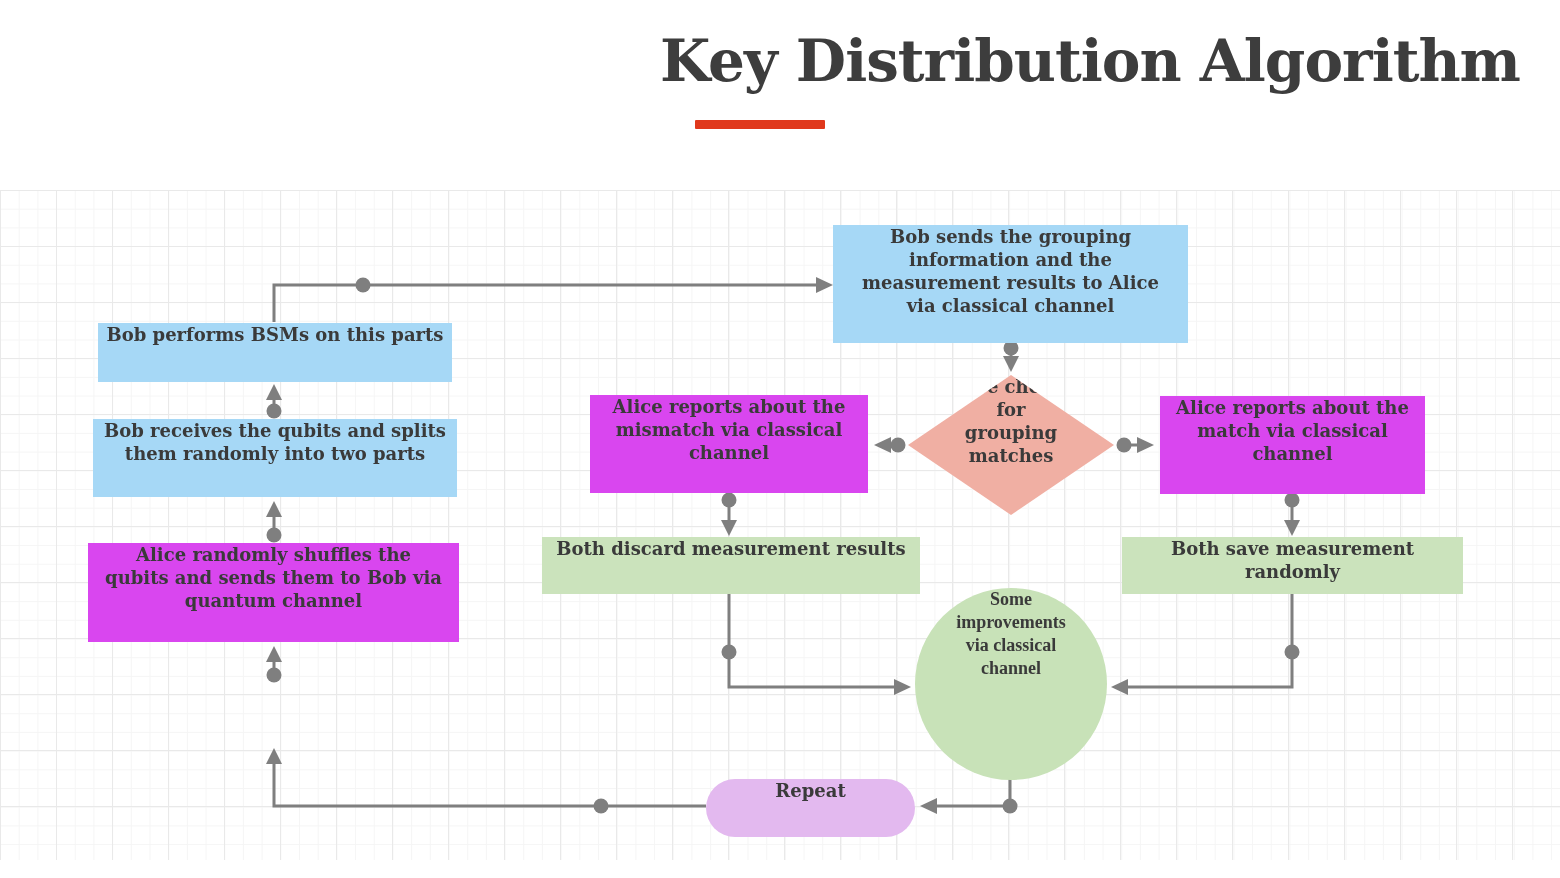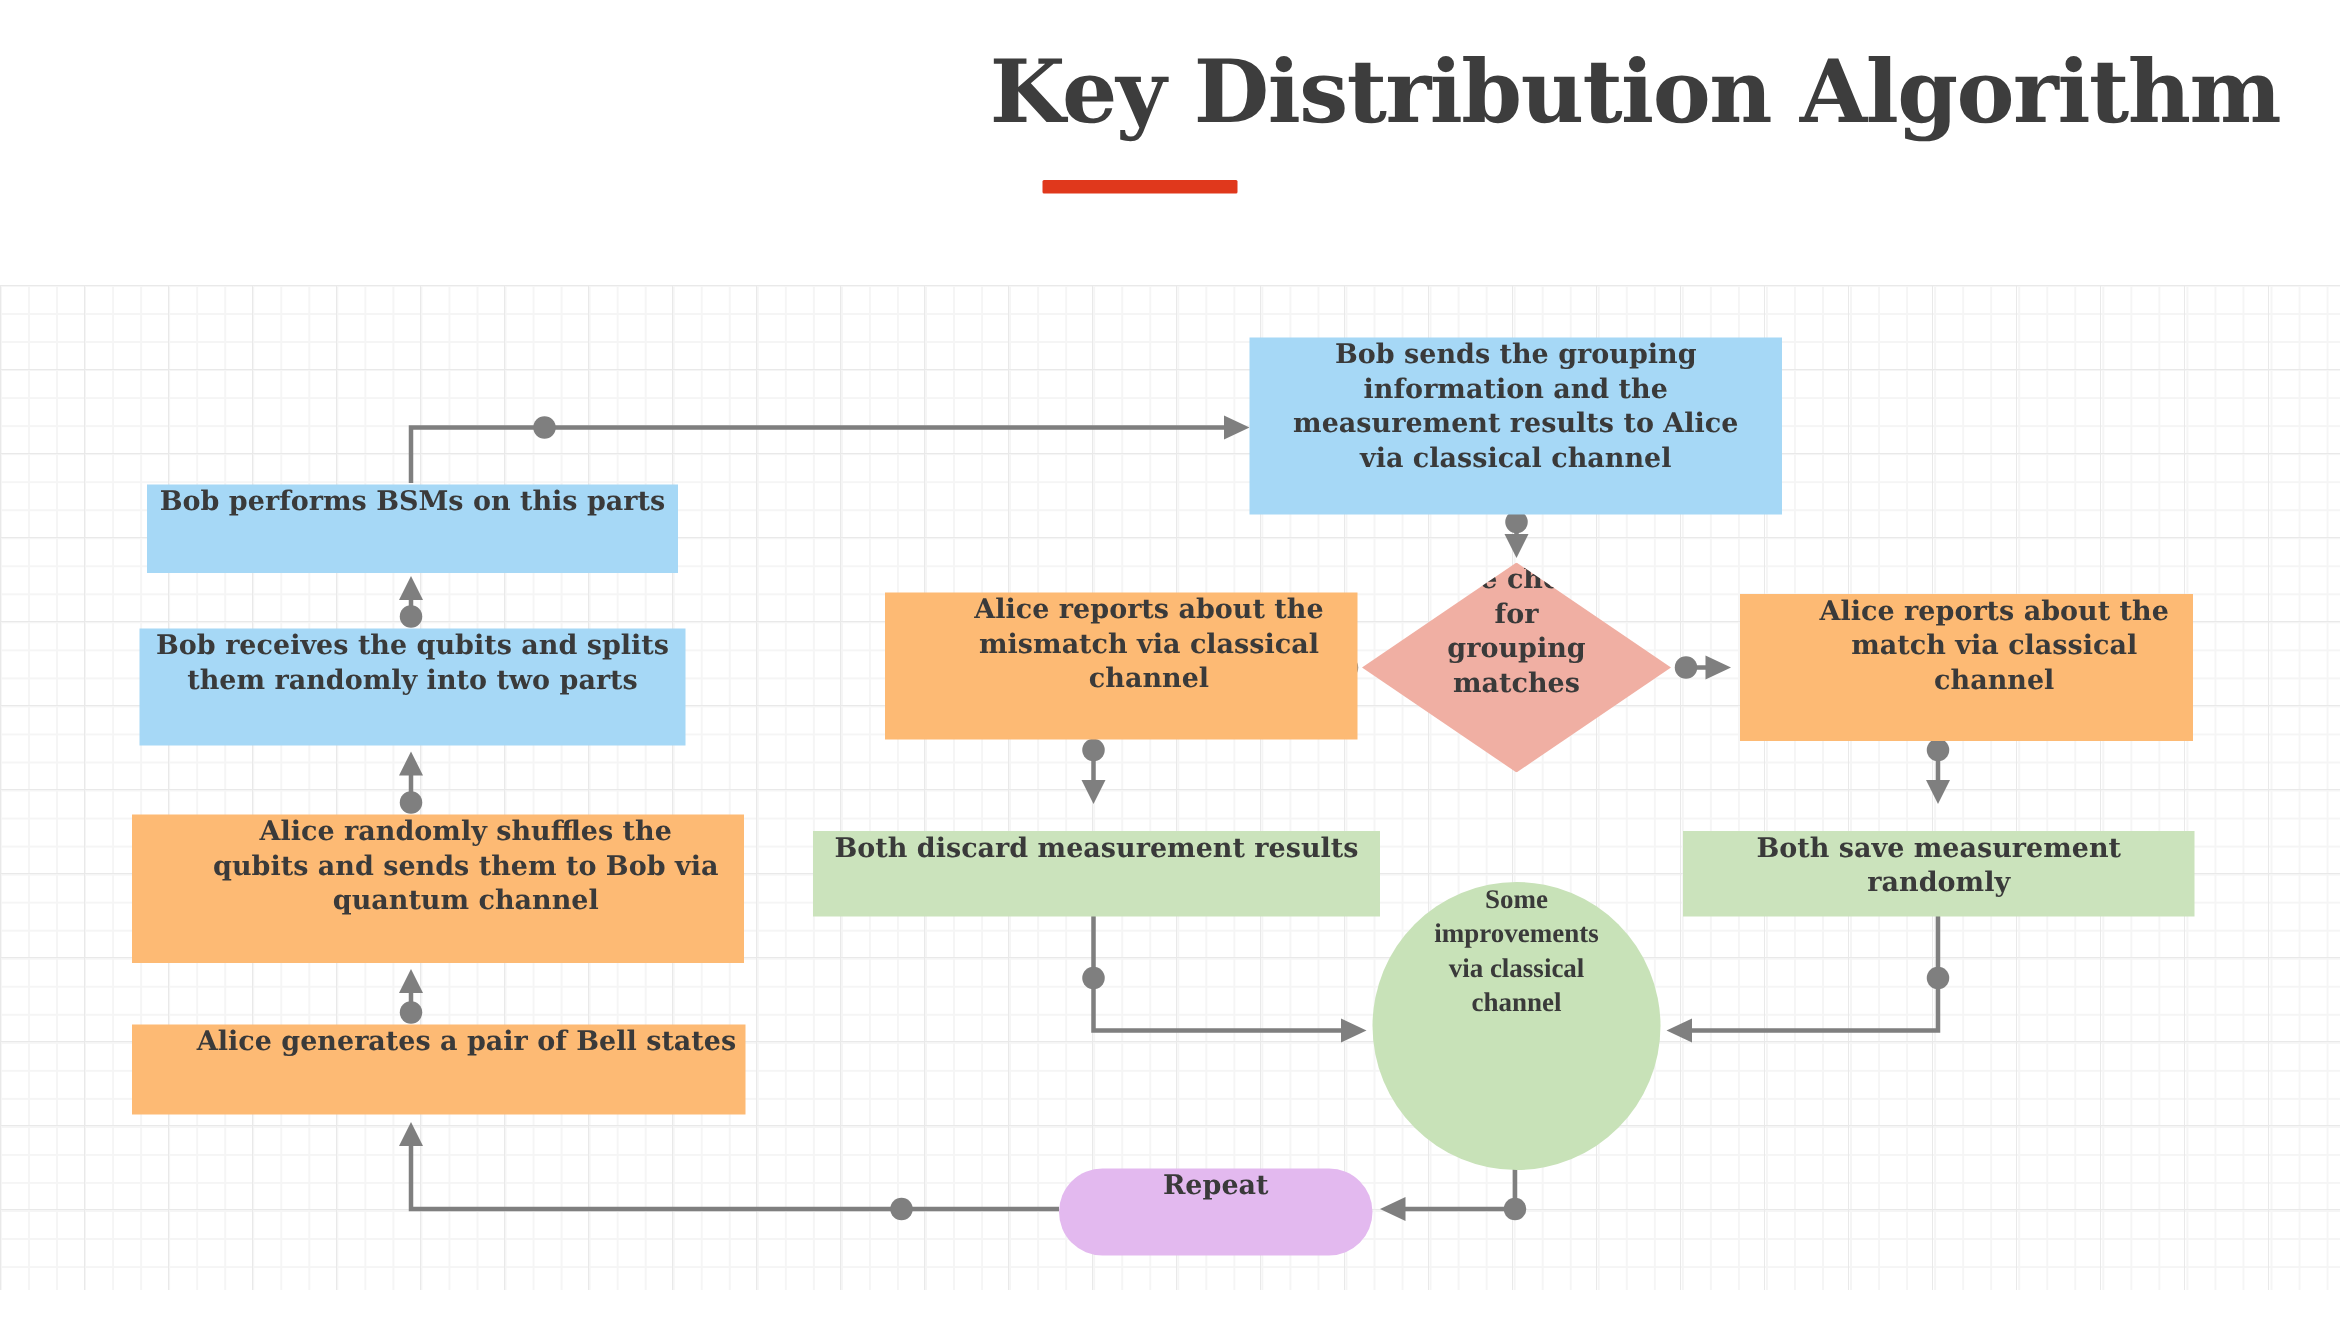--- a/index.html
+++ b/index.html
@@ -33,22 +33,22 @@
     background-size:56px 56px,56px 56px,18.7px 18.7px,18.7px 18.7px;
   }
 
   
   .node{
     position:absolute;display:flex;justify-content:center;
     text-align:center;font-weight:700;color:#3a3a3a;font-size:18px;line-height:1.28;
   }
   .node .lbl{display:block;}
   .blue   {background:#a6d8f6;}
-  .pink   {background:#fdba74;padding-left:37px;}
-  .green  {background:#cbe3bc;margin-top:17px;}
+  .pink   {background:#d946ef;}
+  .green  {background:#cbe3bc;}
   .diamond{
     background:#f0afa3;
     clip-path:polygon(50% 0,100% 50%,50% 100%,0 50%);
   }
   .circle {background:#c8e2b8;border-radius:50%;font-family:Liberation Serif, serif;}
   .pill   {background:#e3b9ef;border-radius:29px;}
 
   
   svg.connectors{position:absolute;left:0;top:0;width:1560px;height:878px;pointer-events:none;}
   .edge path{stroke:#7f7f7f;stroke-width:3;fill:none;}
@@ -153,23 +153,20 @@
   </div>
 
   <div class="node blue" style="left:93px;top:419px;width:364px;height:78px">
     <span class="lbl" style="max-width:346px">Bob receives the qubits and splits them randomly into two parts</span>
   </div>
 
   <div class="node pink" style="left:88px;top:543px;width:371px;height:99px">
     <span class="lbl" style="max-width:340px">Alice randomly shuffles the qubits and sends them to Bob via quantum channel</span>
   </div>
 
-  <div class="node pink" style="left:88px;top:683px;width:372px;height:60px">
-    <span class="lbl">Alice generates a pair of Bell states</span>
-  </div>
 
   <div class="node blue" style="left:833px;top:225px;width:355px;height:118px">
     <span class="lbl" style="max-width:320px">Bob sends the grouping information and the measurement results to Alice via classical channel</span>
   </div>
 
   <div class="node diamond" style="left:908px;top:375px;width:206px;height:140px">
     <span class="lbl" style="max-width:126px">Alice checks for grouping matches</span>
   </div>
 
   <div class="node pink" style="left:590px;top:395px;width:278px;height:98px">

